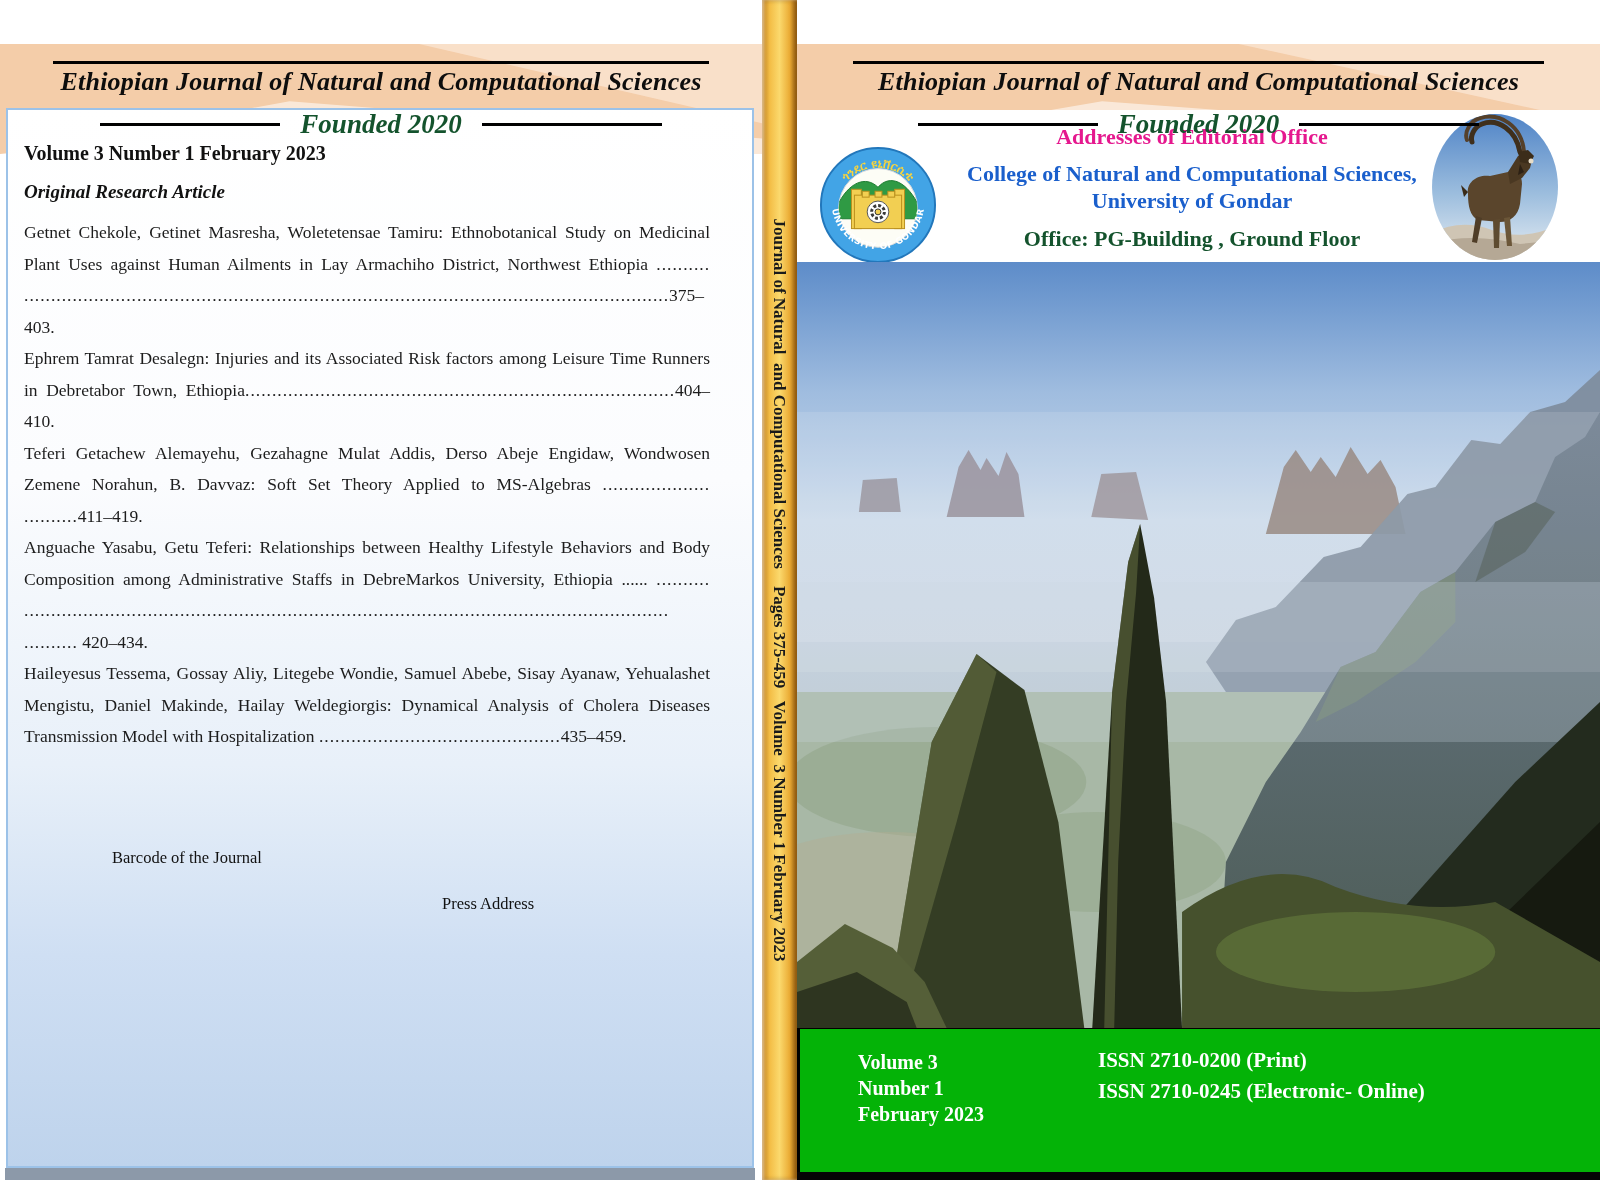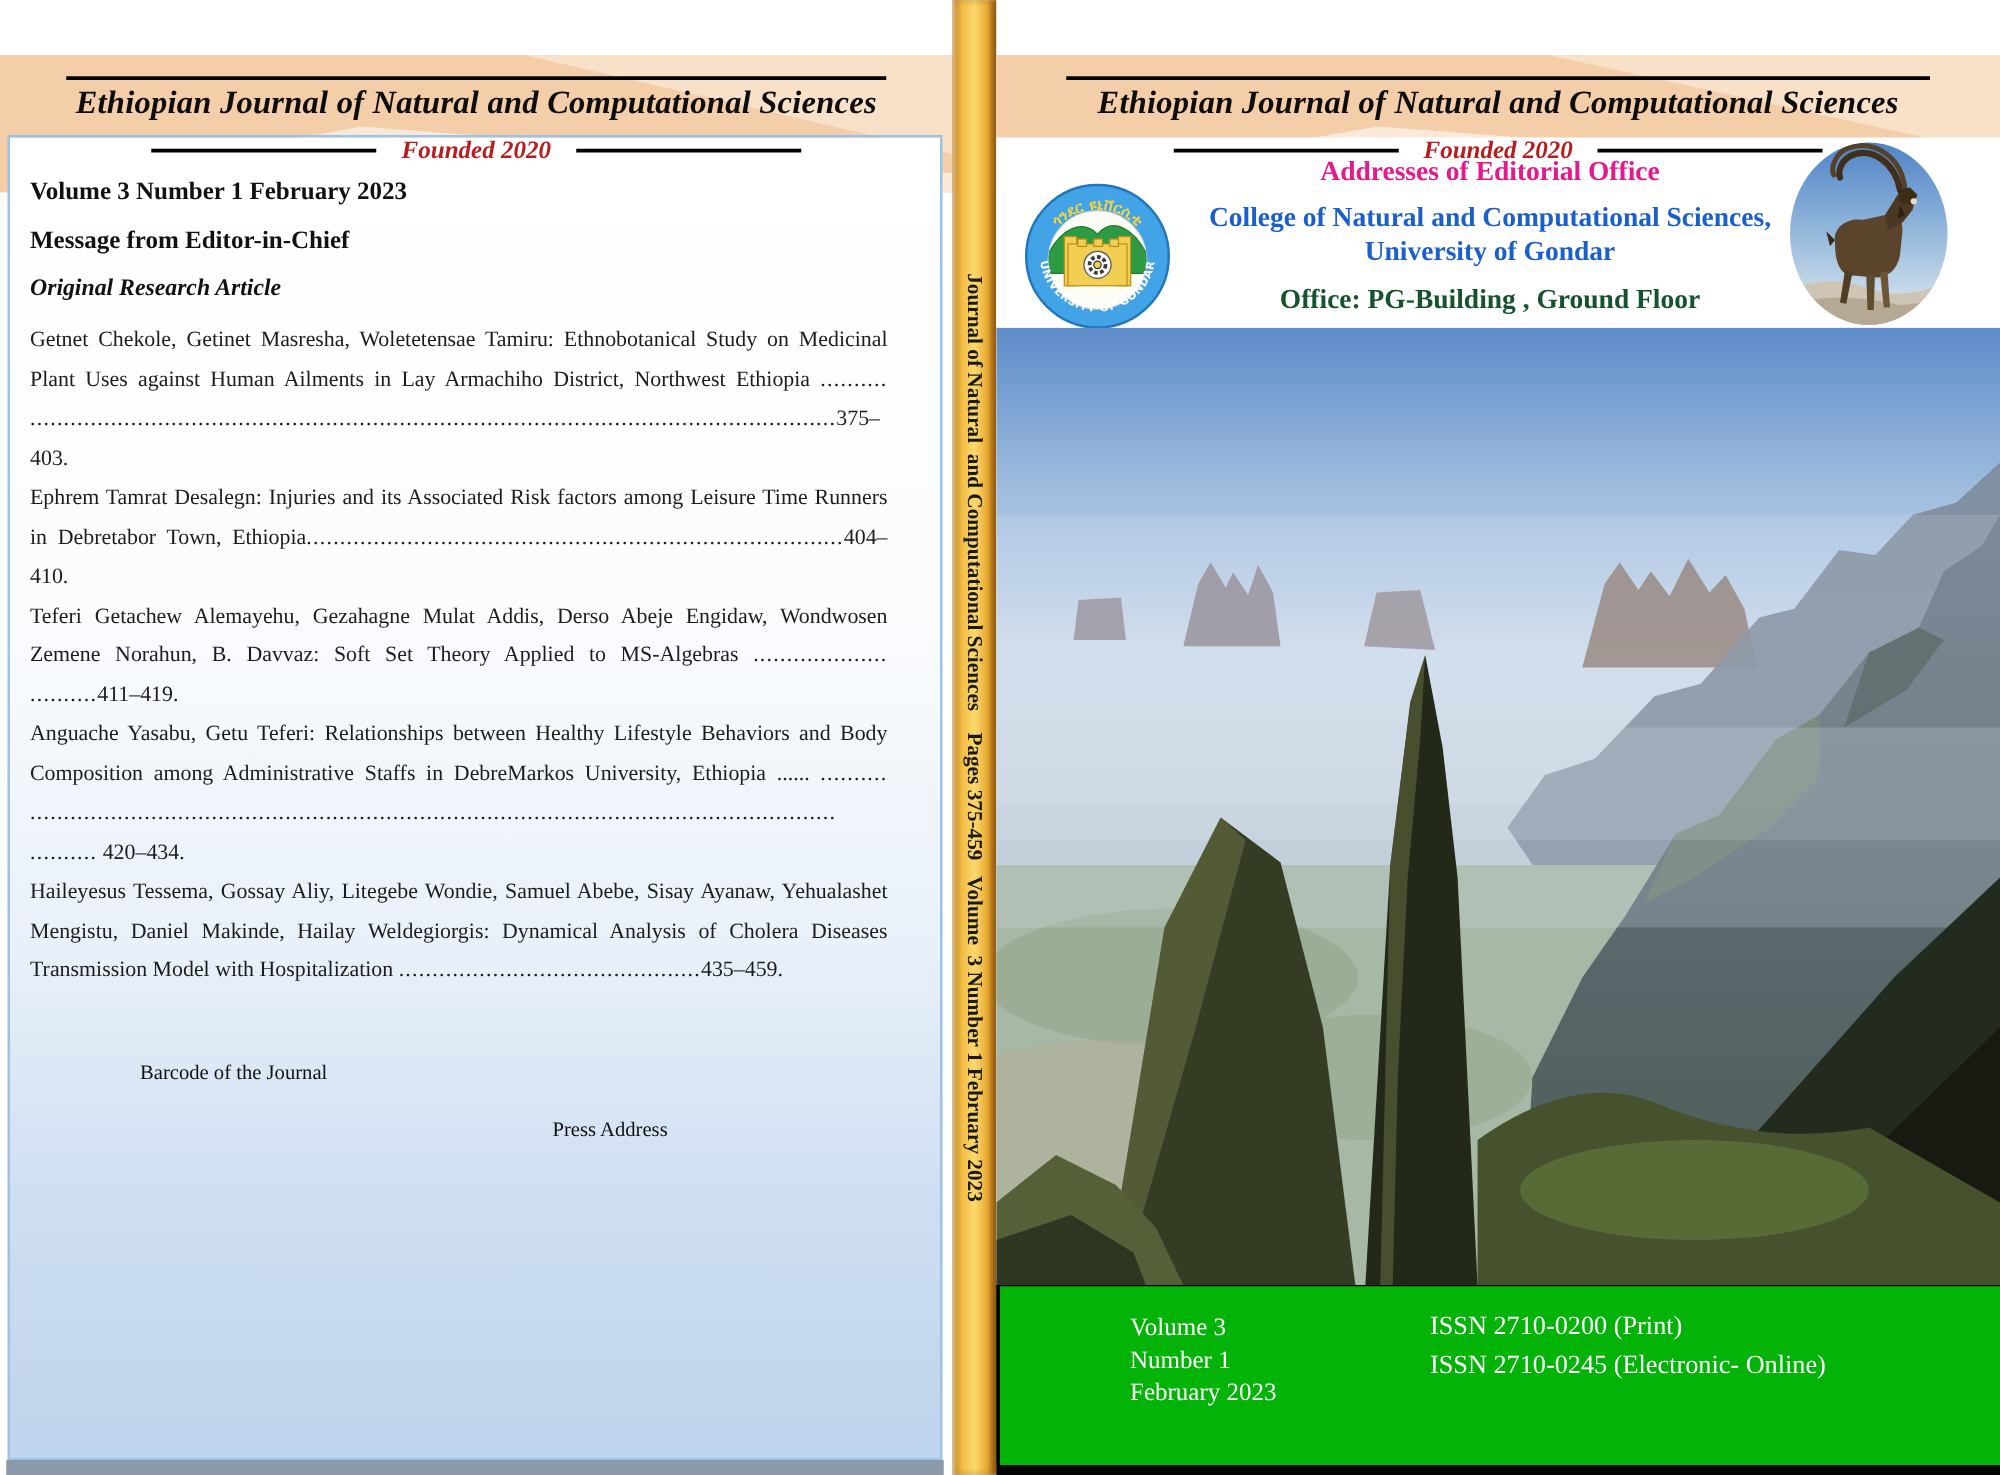--- a/index.html
+++ b/index.html
@@ -11,21 +11,21 @@
   .cover-header::before{content:"";position:absolute;inset:0;background:#ffffff;opacity:.55;
          clip-path:polygon(0 100%,38% 52%,100% 86%,100% 100%);}
   .cover-header::after{content:"";position:absolute;inset:0;background:#fbe6d4;opacity:.75;
          clip-path:polygon(55% 0,100% 0,100% 72%);}
   .hdr-inner{position:relative;z-index:2;}
   .rule-top{height:3px;background:#000;width:86%;margin:17px auto 3px;}
   .jtitle{margin:0;text-align:center;font-size:26px;line-height:30px;font-weight:bold;
           font-style:italic;color:#0d0d0d;letter-spacing:.2px;}
   .founded-row{display:flex;align-items:center;justify-content:center;gap:20px;margin-top:12px;}
   .rule-side{height:3px;background:#000;flex:0 0 180px;}
-  .founded{margin:0;font-size:20px;font-weight:bold;font-style:italic;color:#b91c1c;}
+  .founded{margin:0;font-size:27px;font-weight:bold;font-style:italic;color:#14532d;}
 
   
   .back-header{left:0;width:762px;}
   .page{position:absolute;left:6px;top:108px;width:748px;height:1060px;box-sizing:border-box;
         border:2px solid #9cc2e8;
         background:linear-gradient(180deg,#ffffff 0%,#fbfcfe 35%,#e8f0f9 62%,#cfdff3 80%,#bed3ec 100%);
         padding:26px 30px 0 16px;position:absolute;}
   .issue-line{margin:6px 0 16px 0;font-size:20px;font-weight:bold;color:#111;}
   .msg-line{margin:0 0 16px 0;font-size:20px;font-weight:bold;color:#111;}
   .section-line{margin:0 0 14px 0;font-size:19px;font-weight:bold;font-style:italic;color:#111;}
@@ -52,21 +52,21 @@
   .editorial{position:absolute;left:160px;top:14px;width:470px;text-align:center;}
   .ed-heading{margin:0 0 10px 0;font-size:22px;font-weight:bold;color:#e5188e;}
   .ed-college{margin:0;font-size:22px;line-height:27px;font-weight:bold;color:#1a5fcc;}
   .ed-office{margin:12px 0 16px 0;font-size:22px;font-weight:bold;color:#14532d;}
   .ibex-box{position:absolute;left:632px;top:2px;width:132px;height:150px;}
   .photo{position:absolute;left:797px;top:262px;width:803px;height:766px;overflow:hidden;
          border-bottom:2px solid #101010;}
   .photo svg{display:block;width:100%;height:100%;}
   .gfooter{position:absolute;left:797px;top:1028px;width:803px;height:144px;box-sizing:border-box;
          background:#04b307;border-left:3px solid #000;border-top:1px solid #000;
-         display:flex;color:#fff;font-weight:normal;padding-left:46px;}
+         display:flex;color:#fff;font-weight:bold;}
   .fv{margin:20px 0 0 58px;width:230px;font-size:20px;line-height:26px;}
   .fl{margin:16px 0 0 10px;font-size:21px;line-height:31px;}
   .front-edge{position:absolute;left:797px;top:1172px;width:803px;height:8px;background:#050505;}
 </style>
 </head>
 <body>
 
 <div class="cover">
 
   <section>
@@ -77,21 +77,20 @@
         <div class="founded-row">
           <span class="rule-side"></span>
           <h2 class="founded">Founded 2020</h2>
           <span class="rule-side"></span>
         </div>
       </div>
     </header>
 
     <div class="page">
       <p class="issue-line">Volume 3  Number 1 February 2023</p>
-      <p class="msg-line">Message from Editor-in-Chief</p>
       <p class="section-line">Original Research Article</p>
       <div class="toc">
           <p class="toc-entry"><span>Getnet Chekole, Getinet Masresha, Woletetensae Tamiru: Ethnobotanical Study on Medicinal Plant Uses against Human Ailments in Lay Armachiho District, Northwest Ethiopia </span><span class="dots">..........​..........​..........​..........​..........​..........​..........​..........​..........​..........​..........​..........​..........</span><span>375–403.</span></p>
           <p class="toc-entry"><span>Ephrem Tamrat Desalegn: Injuries and its Associated Risk factors among Leisure Time Runners in Debretabor Town, Ethiopia</span><span class="dots">..........​..........​..........​..........​..........​..........​..........​..........</span><span>404–410.</span></p>
           <p class="toc-entry"><span>Teferi Getachew Alemayehu, Gezahagne Mulat Addis, Derso Abeje Engidaw, Wondwosen Zemene Norahun, B. Davvaz: Soft Set Theory Applied to MS-Algebras </span><span class="dots">..........​..........​..........</span><span>411–419.</span></p>
           <p class="toc-entry"><span>Anguache Yasabu, Getu Teferi: Relationships between Healthy Lifestyle Behaviors and Body Composition among Administrative Staffs in DebreMarkos University, Ethiopia ...... </span><span class="dots">..........​..........​..........​..........​..........​..........​..........​..........​..........​..........​..........​..........​..........​..........</span><span> 420–434.</span></p>
           <p class="toc-entry"><span>Haileyesus Tessema, Gossay Aliy, Litegebe Wondie, Samuel Abebe, Sisay Ayanaw, Yehualashet Mengistu, Daniel Makinde, Hailay Weldegiorgis: Dynamical Analysis of Cholera Diseases Transmission Model with Hospitalization </span><span class="dots">..........​..........​..........​..........​.....</span><span>435–459.</span></p>
         </div>
       <p class="barcode">Barcode  of the Journal</p>
       <p class="press">Press Address</p>

